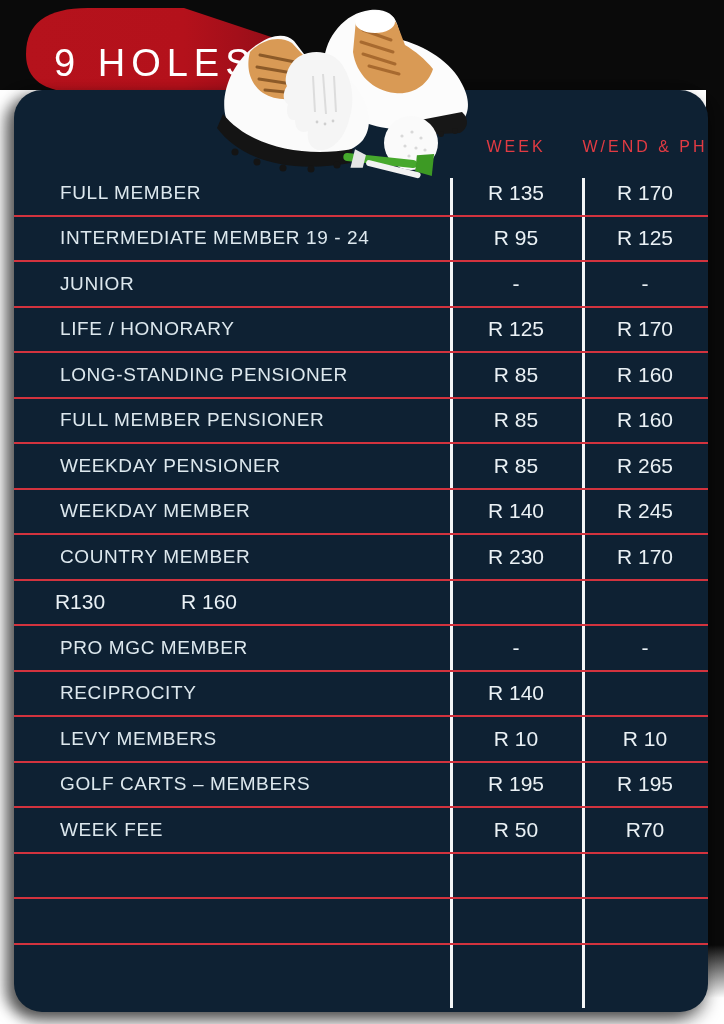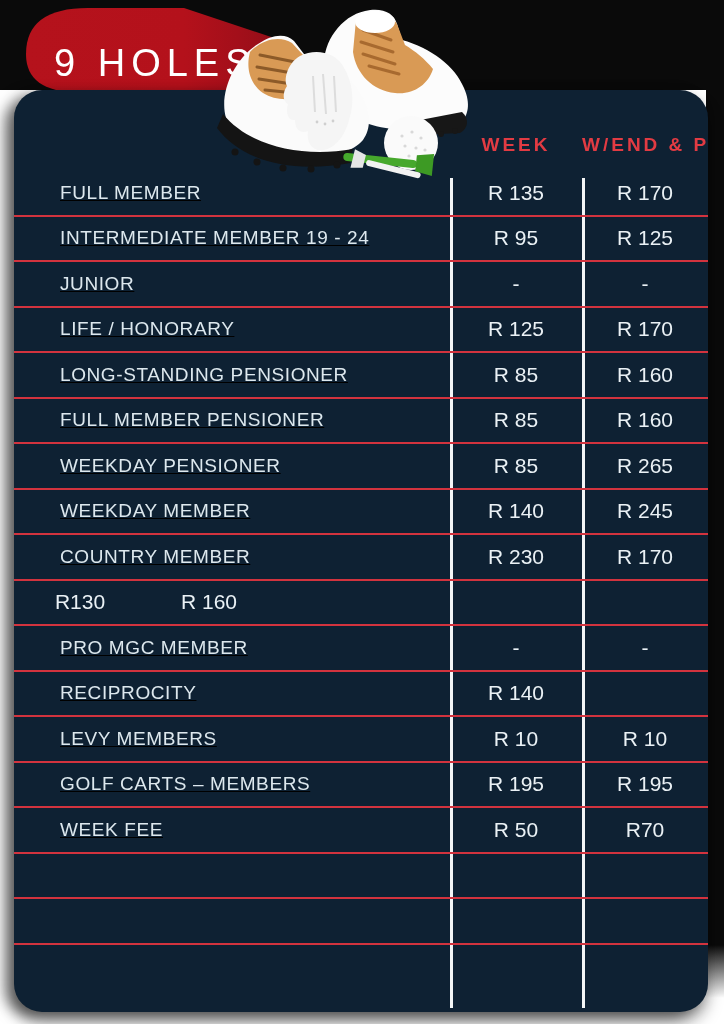--- a/index.html
+++ b/index.html
@@ -41,33 +41,33 @@
     background:var(--divider-white); z-index:1;
   }
   .col-divider.first{left:436px;}
   .col-divider.second{left:568px;}
   .table-header{
     position:absolute; left:0; top:0; width:100%; height:81px;
     display:flex; align-items:flex-end; padding-bottom:15px; z-index:2;
   }
   .table-header .cell{display:flex; justify-content:center;}
   .header-text{
-    color:var(--header-red); font-size:19px; font-weight:bold;
+    color:var(--header-red); font-size:16px; font-weight:normal;
     letter-spacing:3px; white-space:nowrap;
   }
   .rows{
     position:absolute; left:0; top:81px; right:0; bottom:0;
     display:flex; flex-direction:column; z-index:2;
   }
   .row{
     display:flex; height:45.5px; flex:0 0 auto; align-items:center;
     border-bottom:2.5px solid var(--line-red); background:transparent;
   }
   .row.empty-last{border-bottom:none; flex:1 1 auto;}
-  .cell.label{flex:0 0 436px; padding-left:46px;text-decoration:underline;}
+  .cell.label{flex:0 0 436px; padding-left:46px;}
   .cell.week{flex:0 0 132px; display:flex; justify-content:center;}
   .cell.wend{flex:0 0 126px; display:flex; justify-content:center;}
   .label-text{
     color:var(--label-ink); font-size:19px; letter-spacing:0.6px; white-space:nowrap;
   }
   .value-text{color:var(--value-ink); font-size:21px; white-space:nowrap;}
   .shoes{position:absolute; left:205px; top:0px; width:270px; height:180px; z-index:3;}
 </style>
 </head>
 <body>

